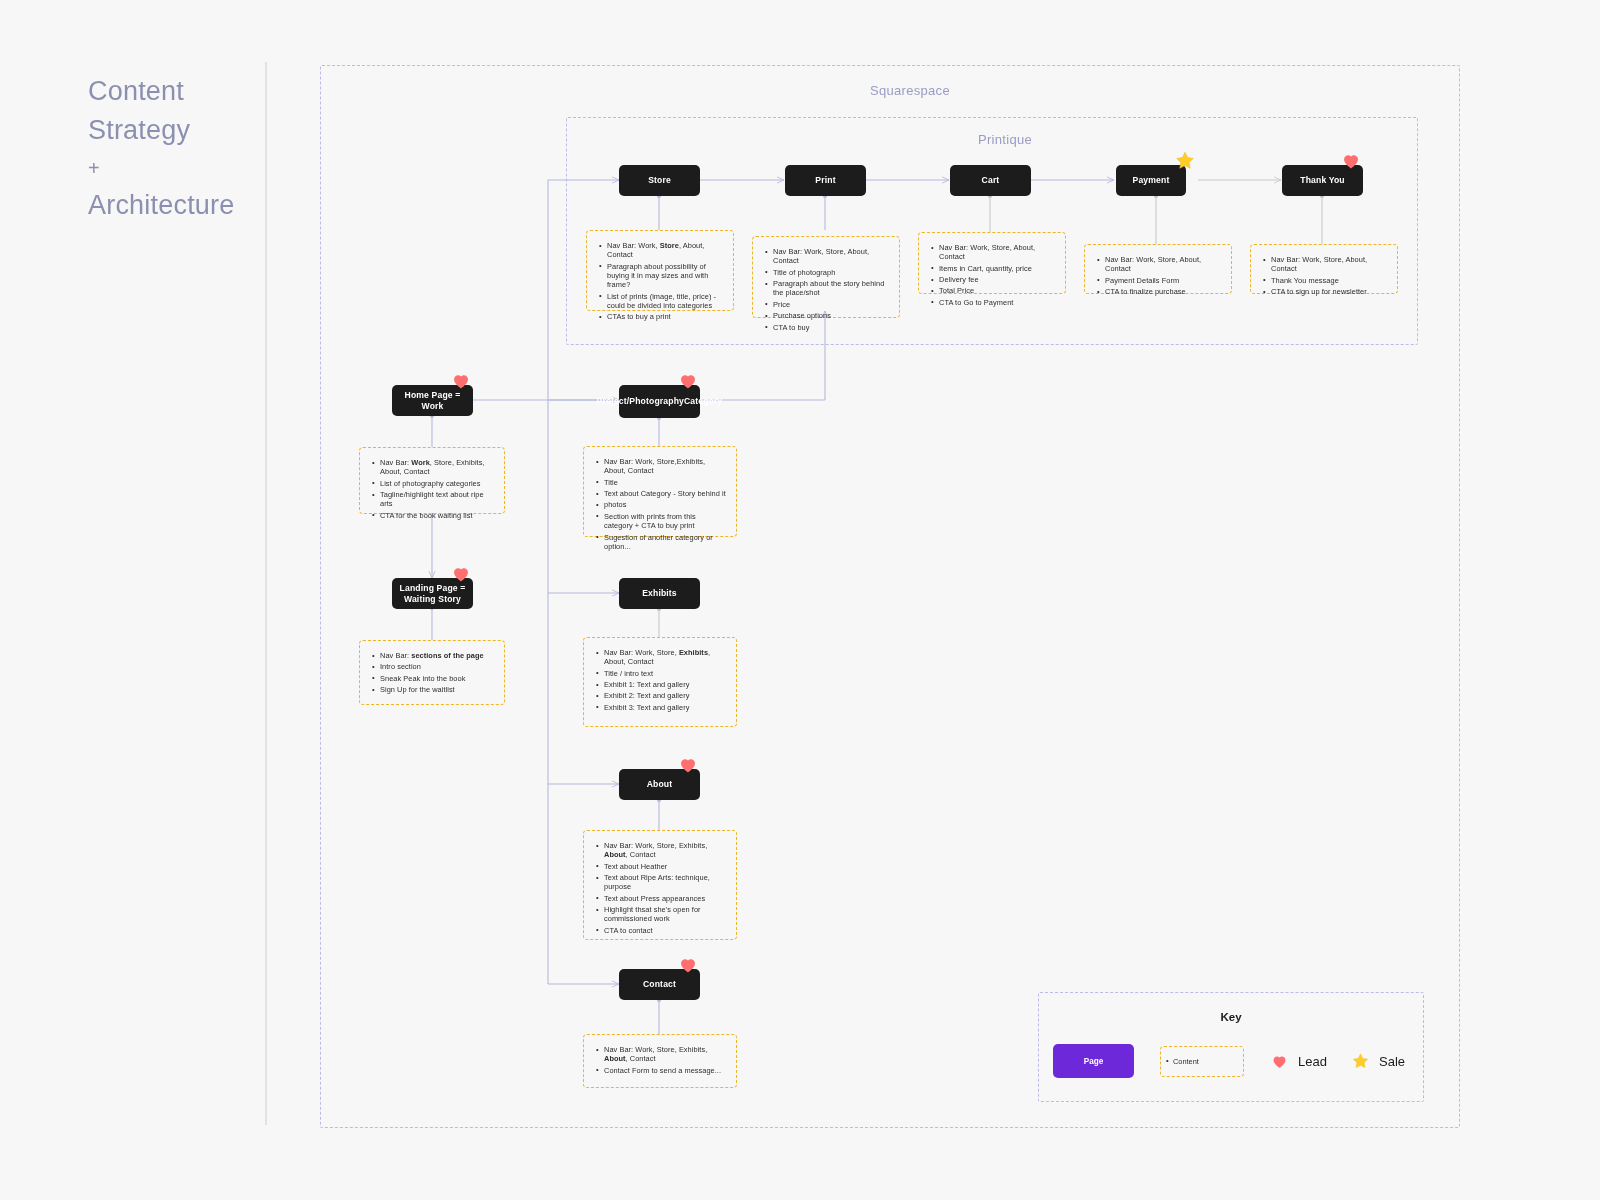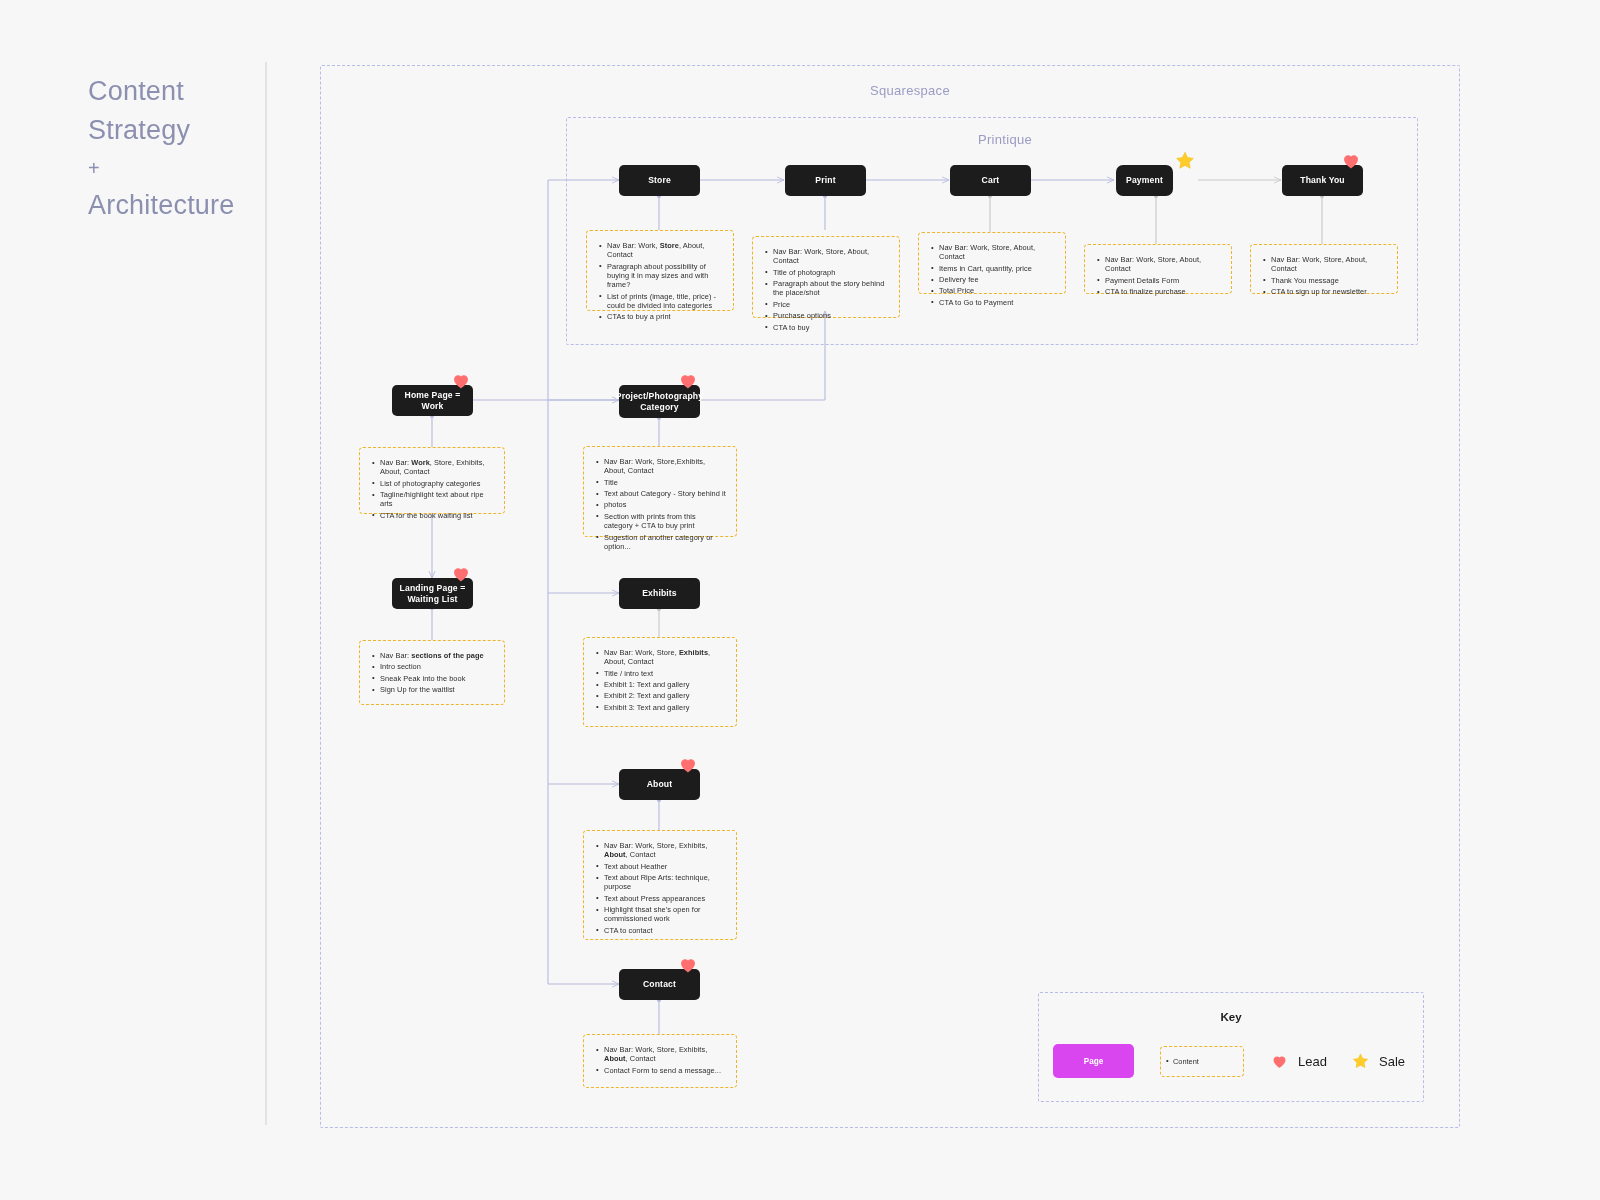--- a/index.html
+++ b/index.html
@@ -113,21 +113,21 @@
   
   .key-title {
     position: absolute;
     font-size: 11.5px;
     font-weight: bold;
     color: #1c1c1c;
     transform: translateX(-50%);
   }
   .key-node {
     position: absolute;
-    background: #d946ef; color: #fff;
+    background: #6d28d9; color: #fff;
     border-radius: 5px;
     font-size: 8.2px; font-weight: bold;
     display:flex; align-items:center; justify-content:center;
   }
   .key-content {
     position: absolute;
     border: 1.5px dashed #f0b429;
     border-radius: 4px;
     box-sizing: border-box;
     display: flex; align-items: center;
@@ -234,21 +234,21 @@
   </div>
 
   <div class="node" style="left:785px; top:165px; width:81px; height:31px;">
     <span class="lbl">Print</span>
   </div>
 
   <div class="node" style="left:950px; top:165px; width:81px; height:31px;">
     <span class="lbl">Cart</span>
   </div>
 
-  <div class="node" style="left:1116px; top:165px; width:57px; height:31px;border-radius:7px;">
+  <div class="node" style="left:1116px; top:165px; width:70px; height:31px;">
     <span class="lbl">Payment</span>
   </div>
   <div class="badge" style="left:1174px; top:150px;">
     <svg viewBox="0 0 24 24" width="22" height="21">
         <path d="M12 2.6l2.9 6.1 6.6.9-4.8 4.6 1.2 6.6L12 17.6 6.1 20.8l1.2-6.6L2.5 9.6l6.6-.9z" fill="#ffcc29" stroke="#f2bd18" stroke-width="0.7"></path>
       </svg>
   </div>
 
   <div class="node" style="left:1282px; top:165px; width:81px; height:31px;">
     <span class="lbl">Thank You</span>
@@ -261,33 +261,33 @@
 
   <div class="node" style="left:392px; top:385px; width:81px; height:31px;">
     <span class="lbl">Home Page = Work</span>
   </div>
   <div class="badge" style="left:450px; top:370px;">
     <svg viewBox="0 0 24 24" width="22" height="21">
         <path d="M12 21s-8-5.1-8-10.4A4.7 4.7 0 0 1 12 7.3 4.7 4.7 0 0 1 20 10.6C20 15.9 12 21 12 21z" fill="#ff6f6f"></path>
       </svg>
   </div>
 
-  <div class="node" style="left:619px; top:385px; width:81px; height:33px; flex-direction:column;">
+  <div class="node" style="left:619px; top:385px; width:81px; height:33px; ">
     <span class="lbl">Project/Photography</span>
     <span class="lbl">Category</span>
   </div>
   <div class="badge" style="left:677px; top:370px;">
     <svg viewBox="0 0 24 24" width="22" height="21">
         <path d="M12 21s-8-5.1-8-10.4A4.7 4.7 0 0 1 12 7.3 4.7 4.7 0 0 1 20 10.6C20 15.9 12 21 12 21z" fill="#ff6f6f"></path>
       </svg>
   </div>
 
   <div class="node" style="left:392px; top:578px; width:81px; height:31px; flex-direction:column;">
     <span class="lbl">Landing Page =</span>
-    <span class="lbl">Waiting List</span>
+    <span class="lbl">Waiting Story</span>
   </div>
   <div class="badge" style="left:450px; top:563px;">
     <svg viewBox="0 0 24 24" width="22" height="21">
         <path d="M12 21s-8-5.1-8-10.4A4.7 4.7 0 0 1 12 7.3 4.7 4.7 0 0 1 20 10.6C20 15.9 12 21 12 21z" fill="#ff6f6f"></path>
       </svg>
   </div>
 
   <div class="node" style="left:619px; top:578px; width:81px; height:31px;">
     <span class="lbl">Exhibits</span>
   </div>

